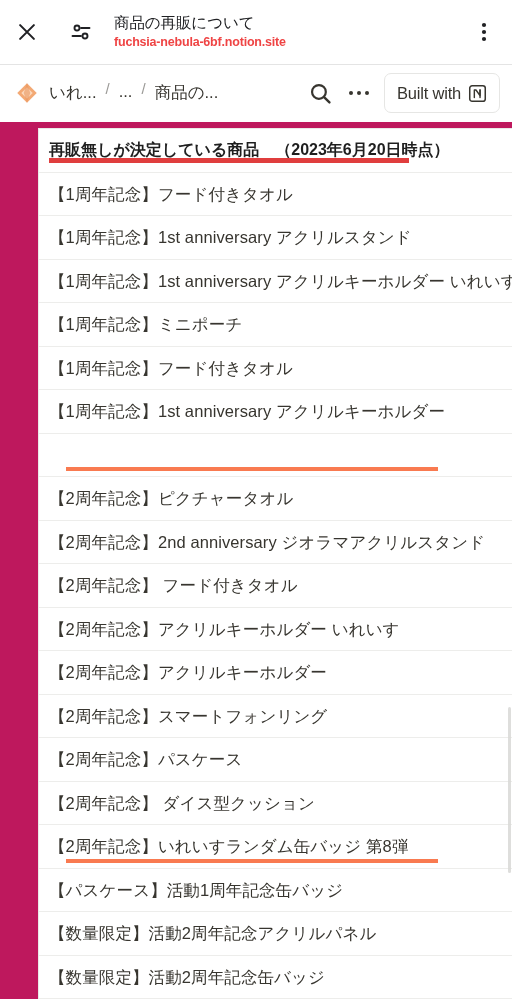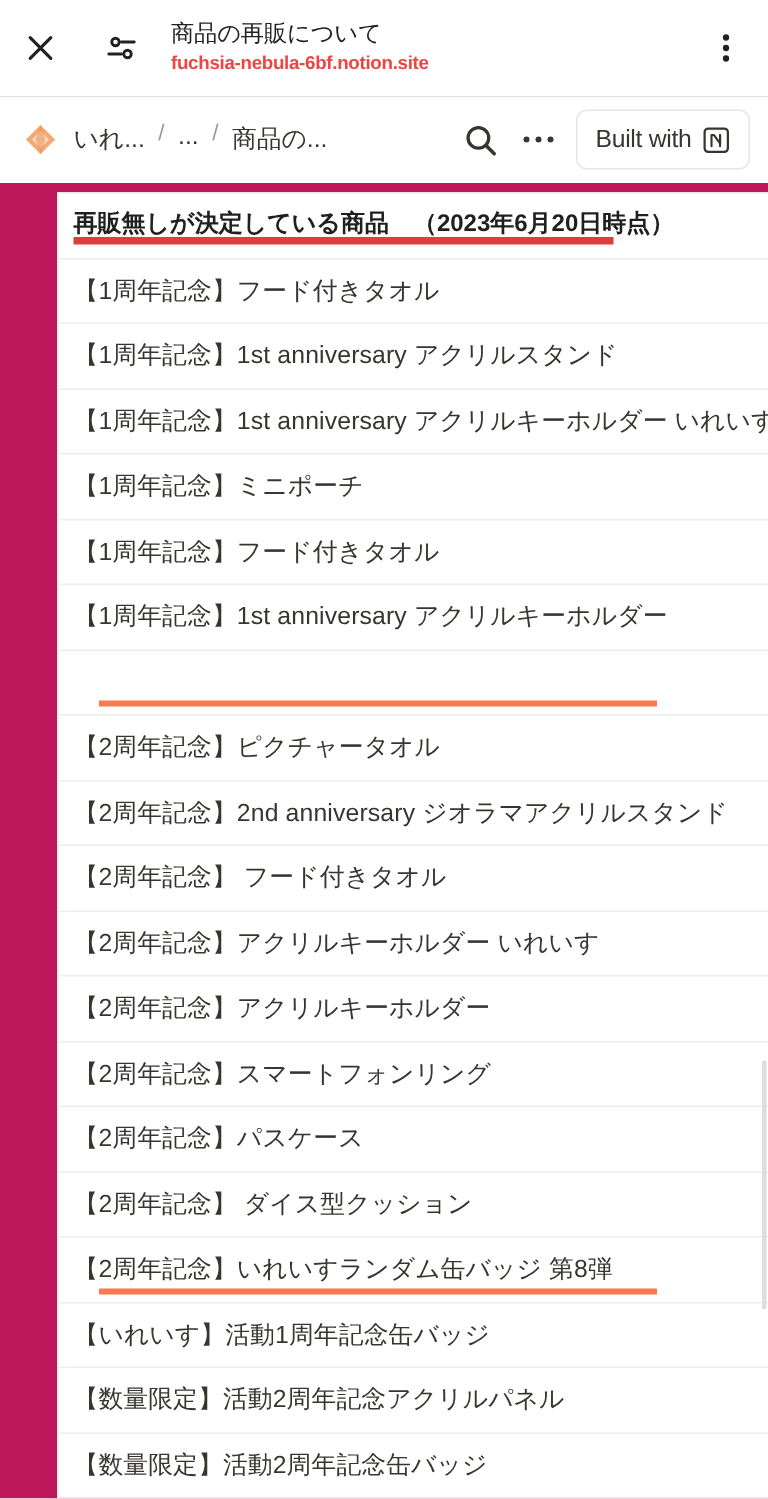--- a/index.html
+++ b/index.html
@@ -253,21 +253,21 @@
           <span class="row-text">【2周年記念】パスケース</span>
         </div>
         <div class="row">
           <span class="row-text">【2周年記念】 ダイス型クッション</span>
         </div>
         <div class="row">
           <span class="row-text">【2周年記念】いれいすランダム缶バッジ 第8弾</span>
           <span class="uline orange" style="left: 27px; width: 372px; background: rgb(249, 122, 80);"></span>
         </div>
         <div class="row">
-          <span class="row-text">【いれいす】活動1周年記念缶バッジ</span>
+          <span class="row-text">【パスケース】活動1周年記念缶バッジ</span>
         </div>
         <div class="row">
           <span class="row-text">【数量限定】活動2周年記念アクリルパネル</span>
         </div>
         <div class="row">
           <span class="row-text">【数量限定】活動2周年記念缶バッジ</span>
         </div>
       </div>
     <div class="scrollbar"></div>
   </div>

